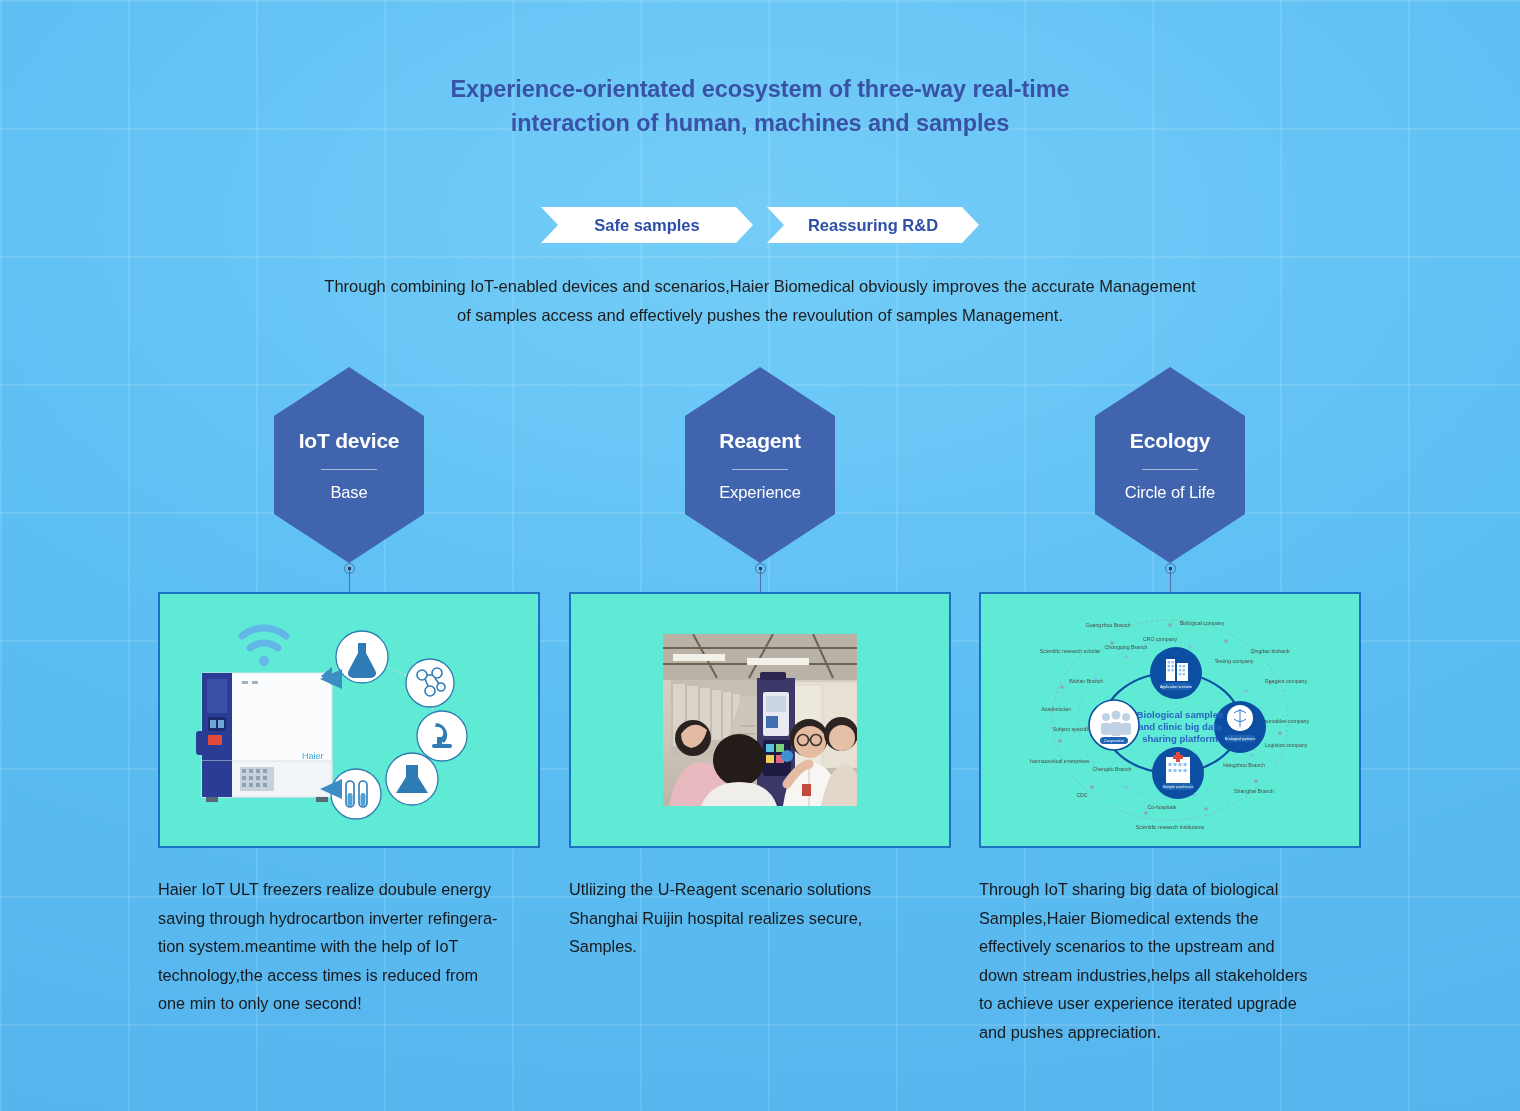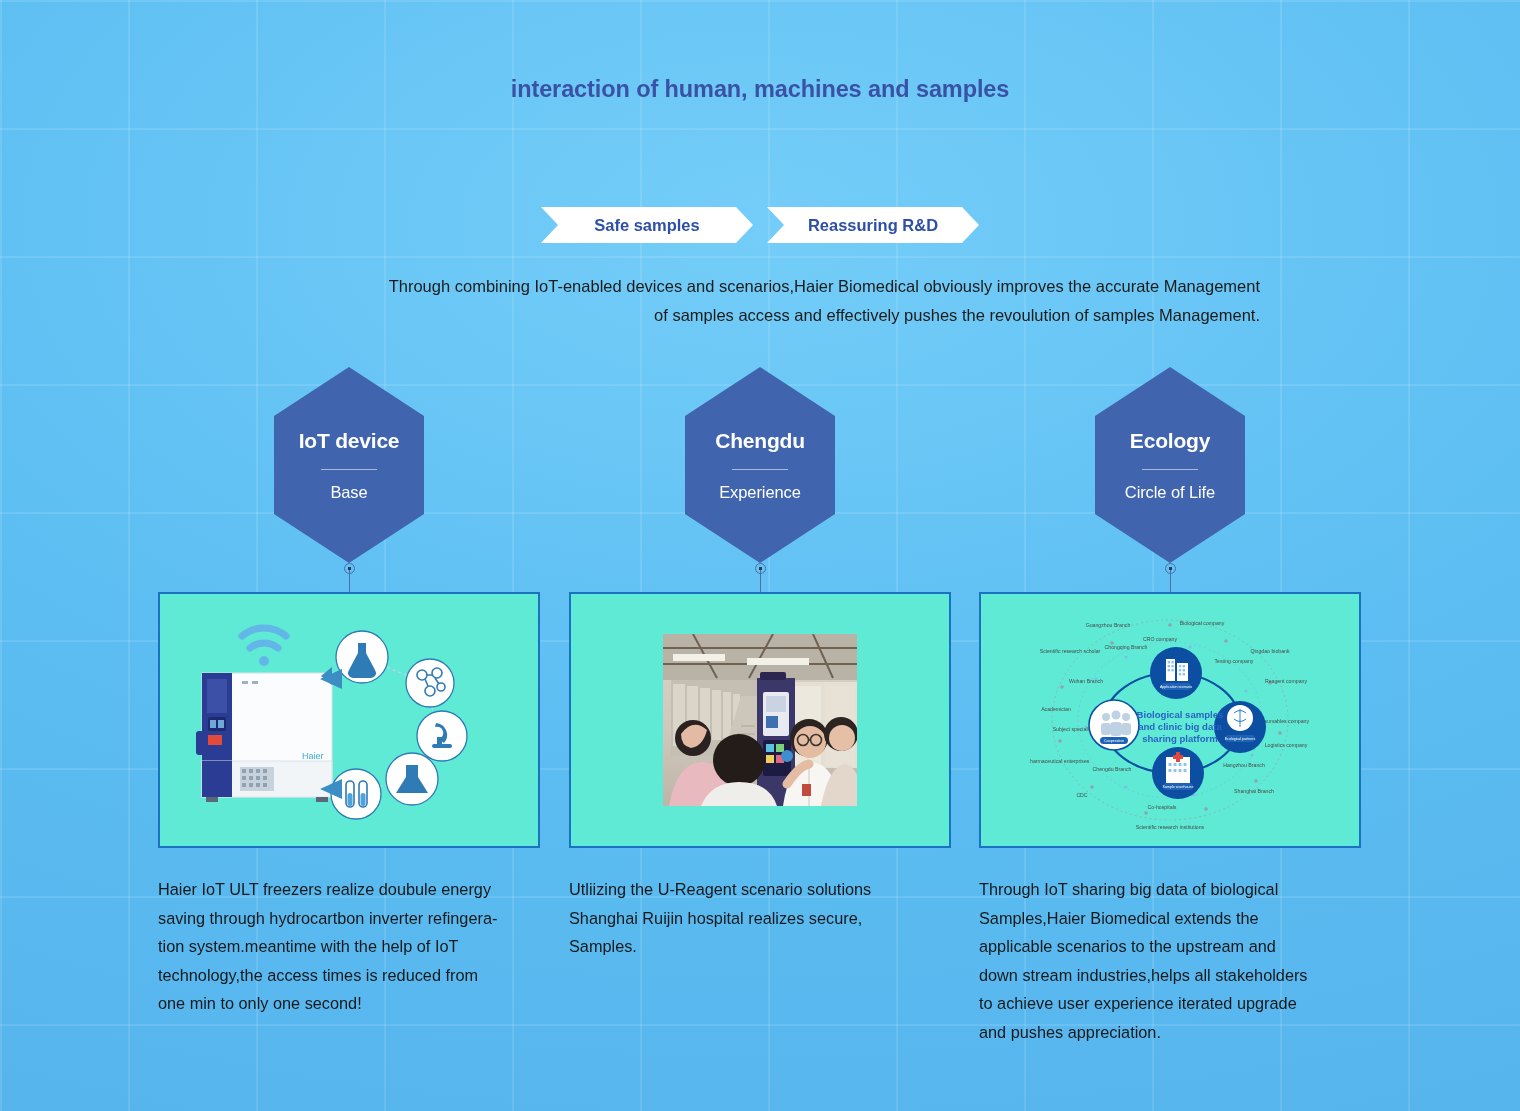--- a/index.html
+++ b/index.html
@@ -48,21 +48,21 @@
     padding: 0 34px;
     clip-path: polygon(0% 0%, calc(100% - 17px) 0%, 100% 50%, calc(100% - 17px) 100%, 0% 100%, 17px 50%);
     white-space: nowrap;
   }
   .badge.b1 { min-width: 212px; }
   .badge.b2 { min-width: 212px; }
 
   
   .intro {
     position: absolute; top: 272px; left: 50%; transform: translateX(-50%);
-    width: 1000px; text-align: right;
+    width: 1000px; text-align: center;
     color: #1C1C1C;
     font-size: 16.5px;
     line-height: 29px;
   }
   .intro .ln { display: block; }
 
   
   .col { position: absolute; top: 367px; width: 420px; }
   .col-1 { left: 139px; }
   .col-2 { left: 550px; }
@@ -109,20 +109,21 @@
   .caption .ln { display: block; }
 </style>
 </head>
 <body>
 
 <div id="bg-grid"></div>
 
 <div id="stage">
 
   <h1 class="page-title">
+    <span class="tl">Experience-orientated ecosystem of three-way real-time</span>
     <span class="tl">interaction of human, machines and samples</span>
   </h1>
 
   <div class="badges">
     <div class="badge b1">Safe samples</div>
     <div class="badge b2">Reassuring R&amp;D</div>
   </div>
 
   <p class="intro">
     <span class="ln">Through combining IoT-enabled devices and scenarios,Haier Biomedical obviously improves the accurate Management</span>
@@ -243,21 +244,21 @@
       <span class="ln">saving through hydrocartbon inverter refingera-</span>
       <span class="ln">tion system.meantime with the help of IoT</span>
       <span class="ln">technology,the access times is reduced from</span>
       <span class="ln">one min to only one second!</span>
     </div>
   </div>
 
   <div class="col col-2">
     <div class="hex-wrap">
       <div class="hex">
-        <div class="hex-title">Chengdu</div>
+        <div class="hex-title">Reagent</div>
         <div class="hex-rule"></div>
         <div class="hex-sub">Experience</div>
       </div>
     </div>
     <div class="connector">
       <div class="conn-line"></div>
       <div class="conn-dot">
           <i></i>
         </div>
     </div>
@@ -486,20 +487,20 @@
             <text x="150" y="113">Biological samples</text>
             <text x="150" y="125">and clinic big data</text>
             <text x="150" y="137">sharing platform</text>
           </g>
         </g>
       </svg>
     </div>
     <div class="caption">
       <span class="ln">Through IoT sharing big data of biological</span>
       <span class="ln">Samples,Haier Biomedical extends the</span>
-      <span class="ln">applicable scenarios to the upstream and</span>
+      <span class="ln">effectively scenarios to the upstream and</span>
       <span class="ln">down stream industries,helps all stakeholders</span>
       <span class="ln">to achieve user experience iterated upgrade</span>
       <span class="ln">and pushes appreciation.</span>
     </div>
   </div>
 
 </div>
 
 </body></html>

